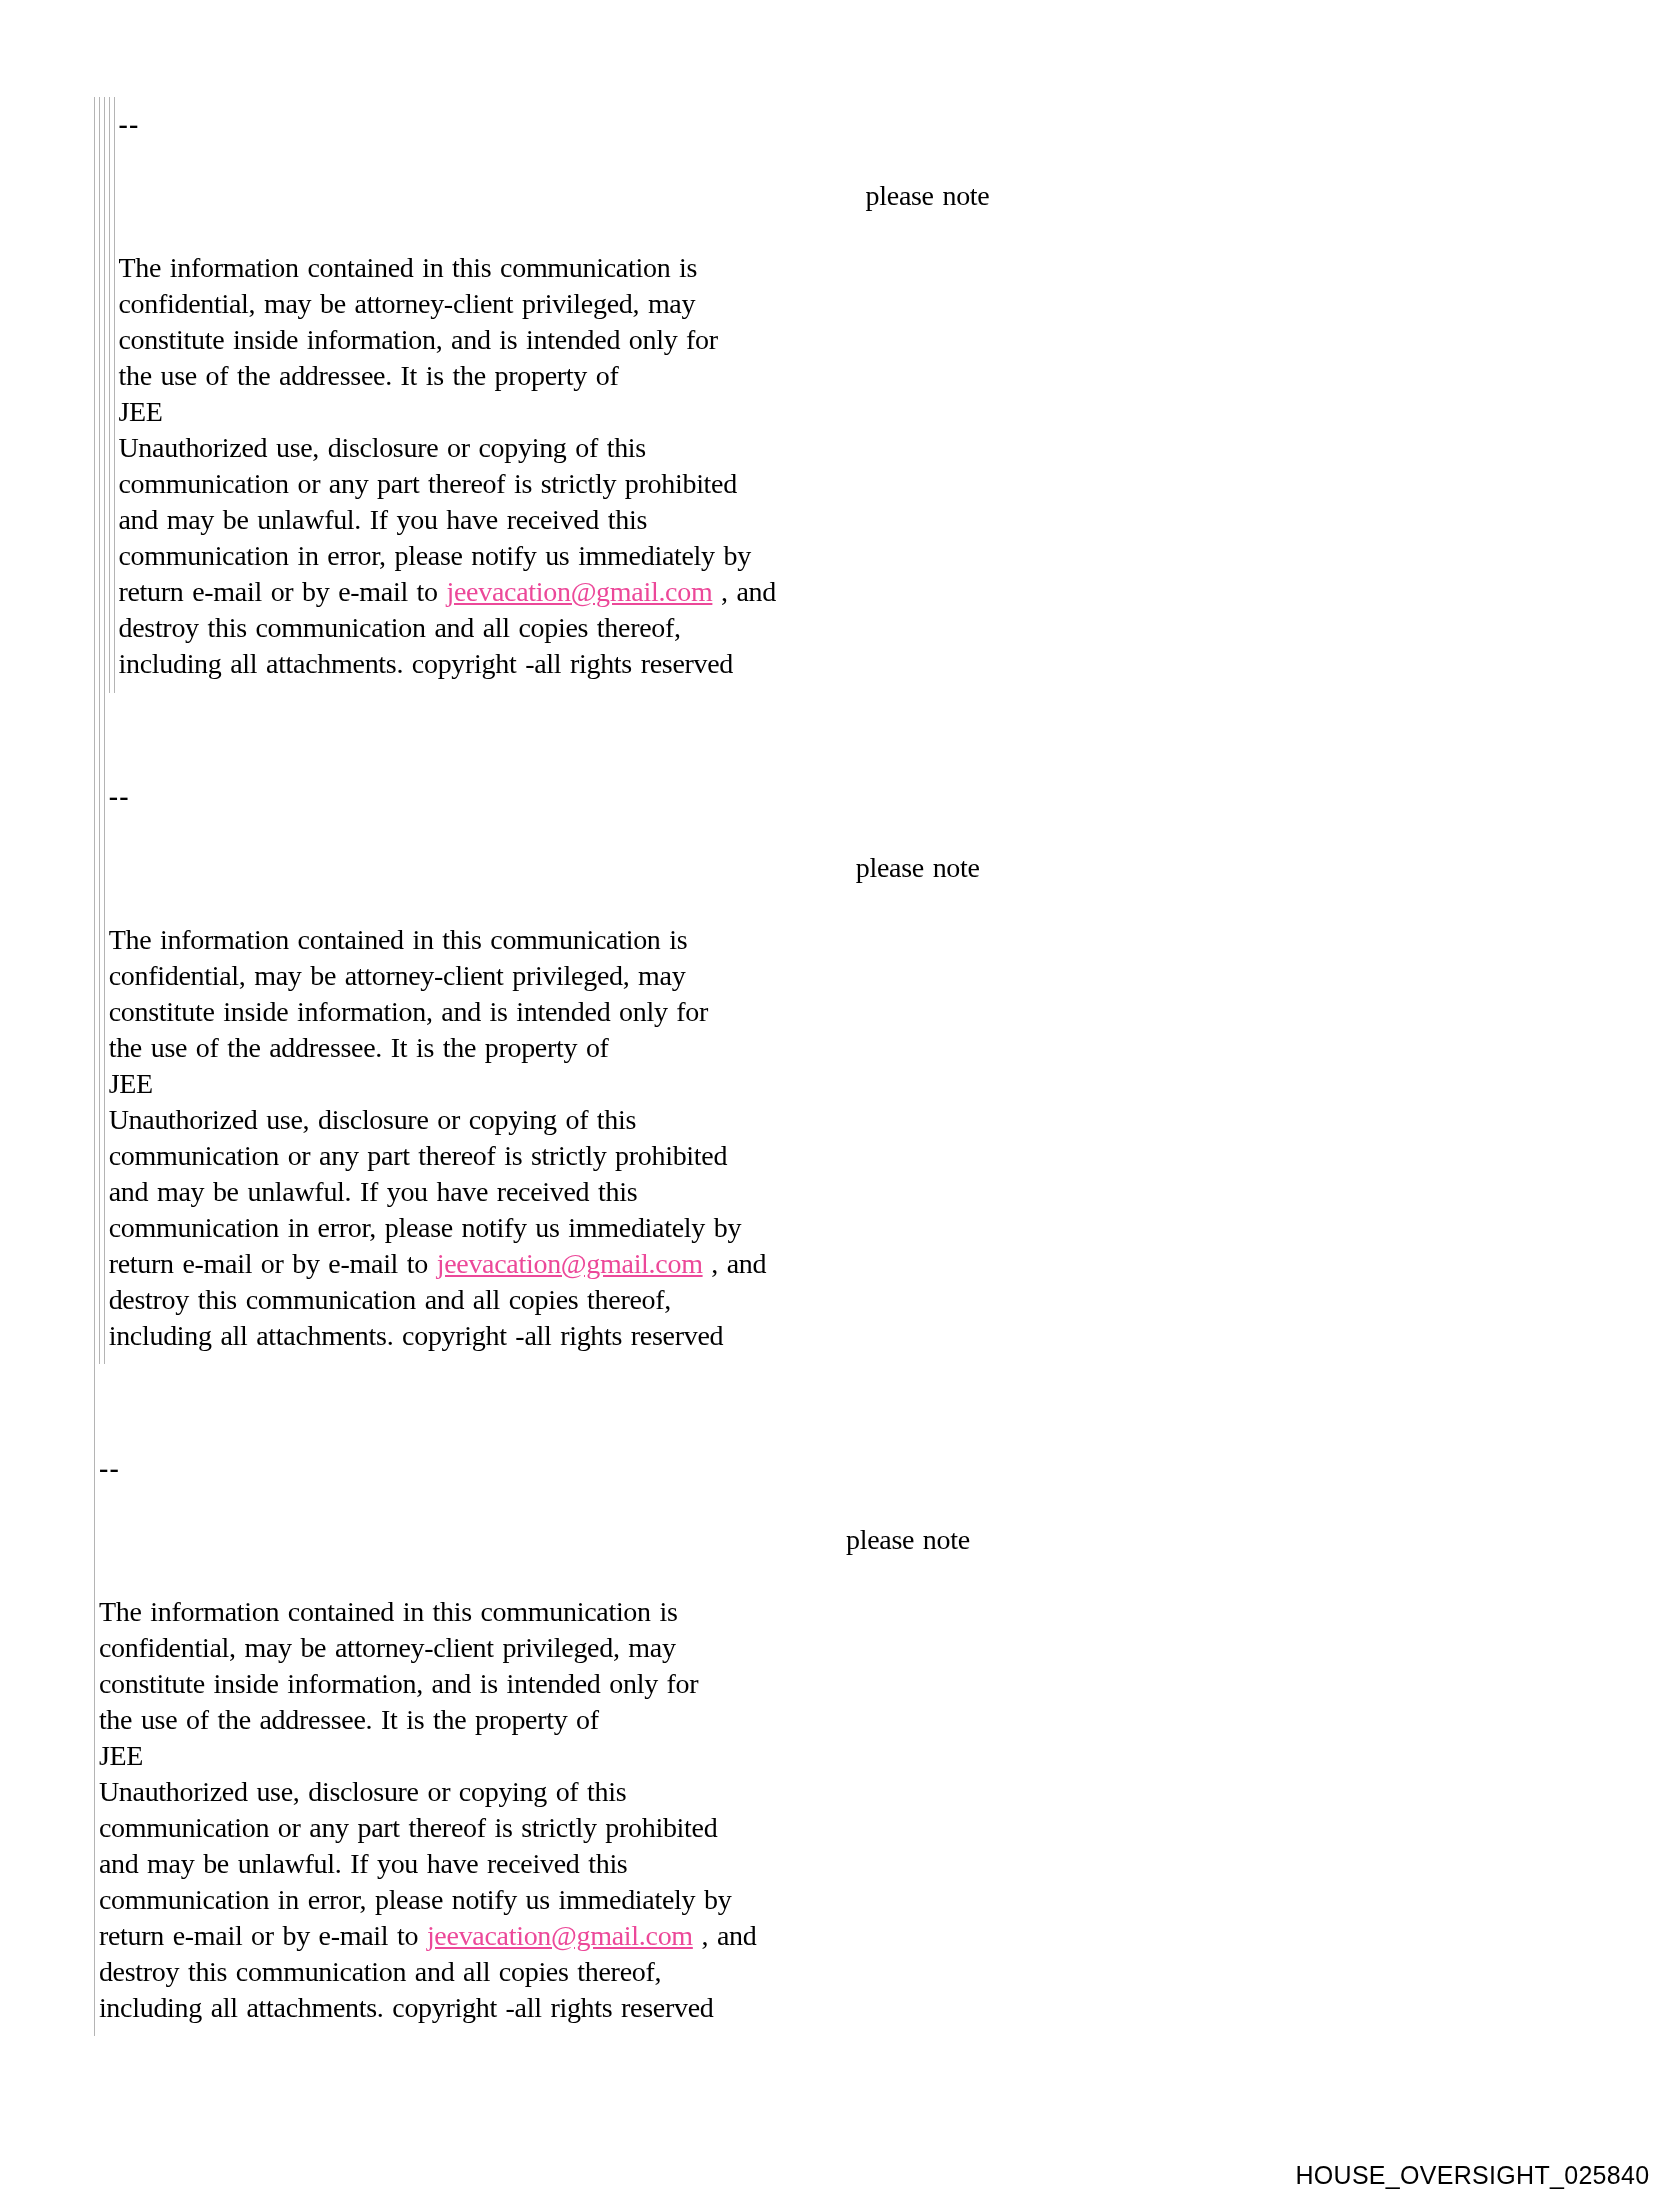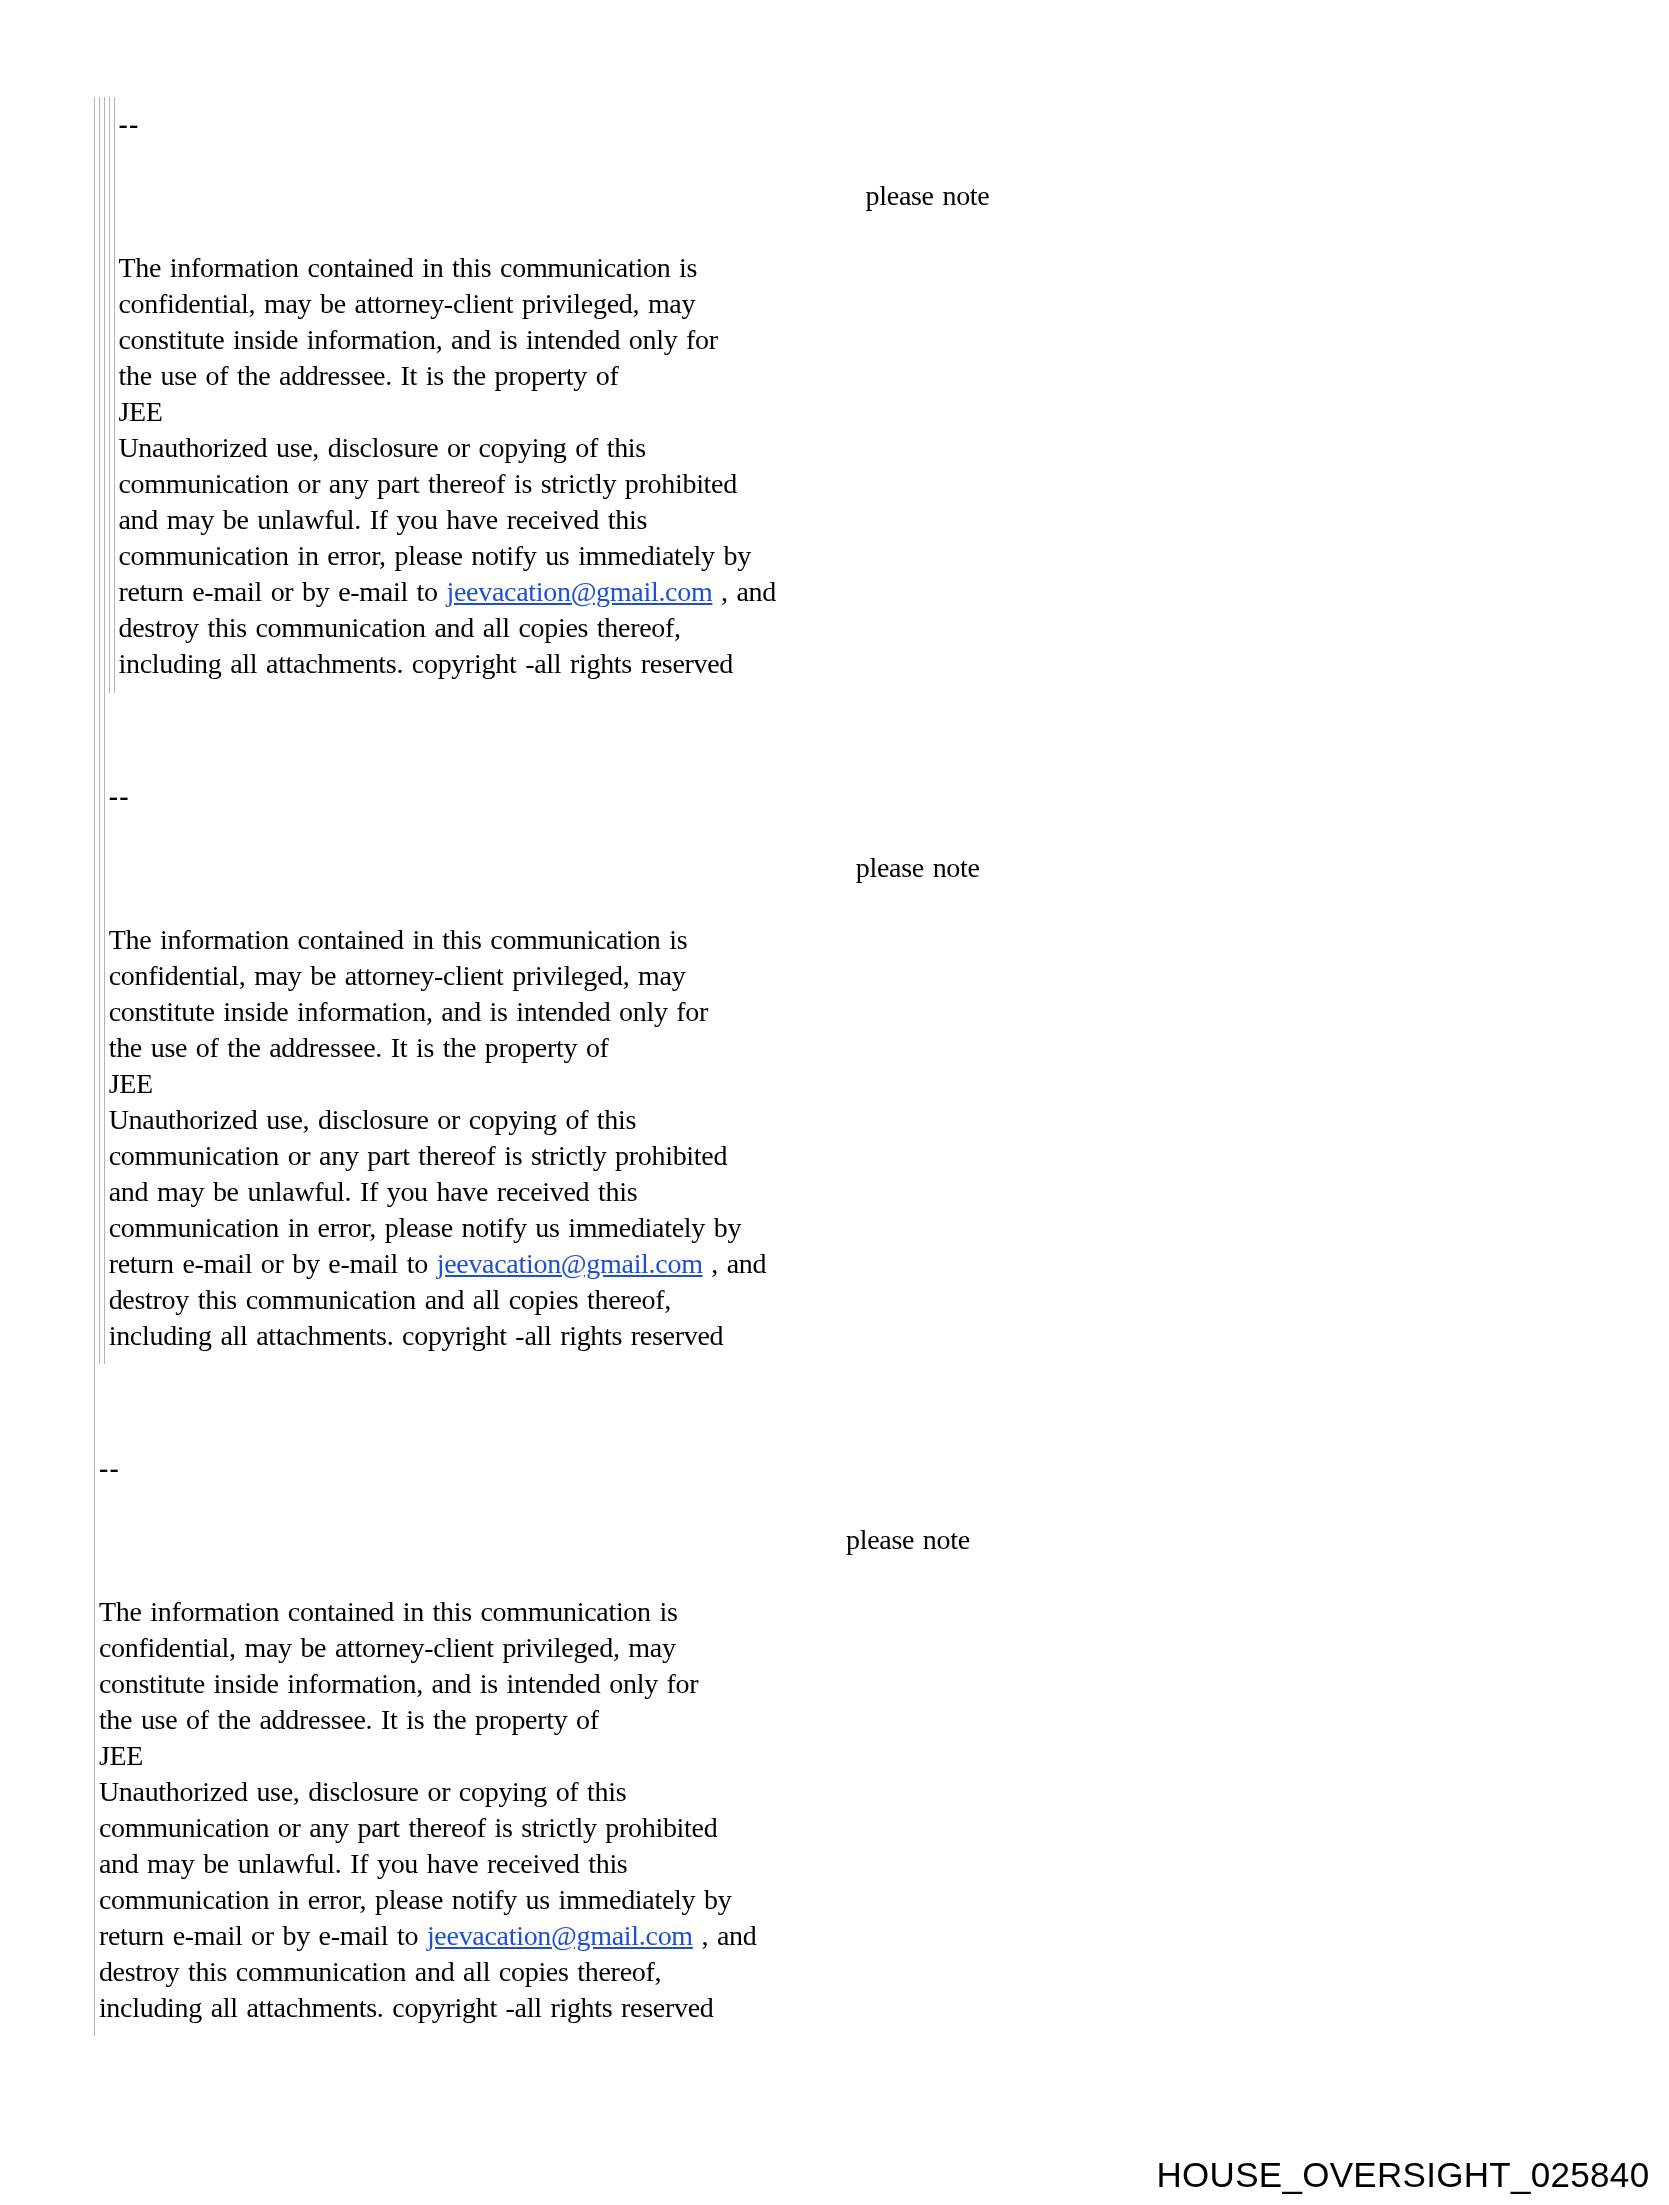--- a/index.html
+++ b/index.html
@@ -41,32 +41,32 @@
     height: 36px;
   }
   .note {
     padding-left: 65px;
     text-align: right;
   }
   .line {
     white-space: pre-wrap;
   }
   a.email {
-    color: #1d4ed8;
+    color: #ec4899;
     text-decoration: underline;
   }
   .gap {
     height: 76px;
   }
   .footer-id {
     position: absolute;
     top: 2156px;
     right: 19.6px;
     font-family: "Liberation Sans", "DejaVu Sans", sans-serif;
-    font-size: 35px;
+    font-size: 25px;
     line-height: 38px;
     letter-spacing: 0.3px;
     color: #000000;
   }
 </style>
 </head>
 <body>
 
 <div class="content">
   <div class="q">

